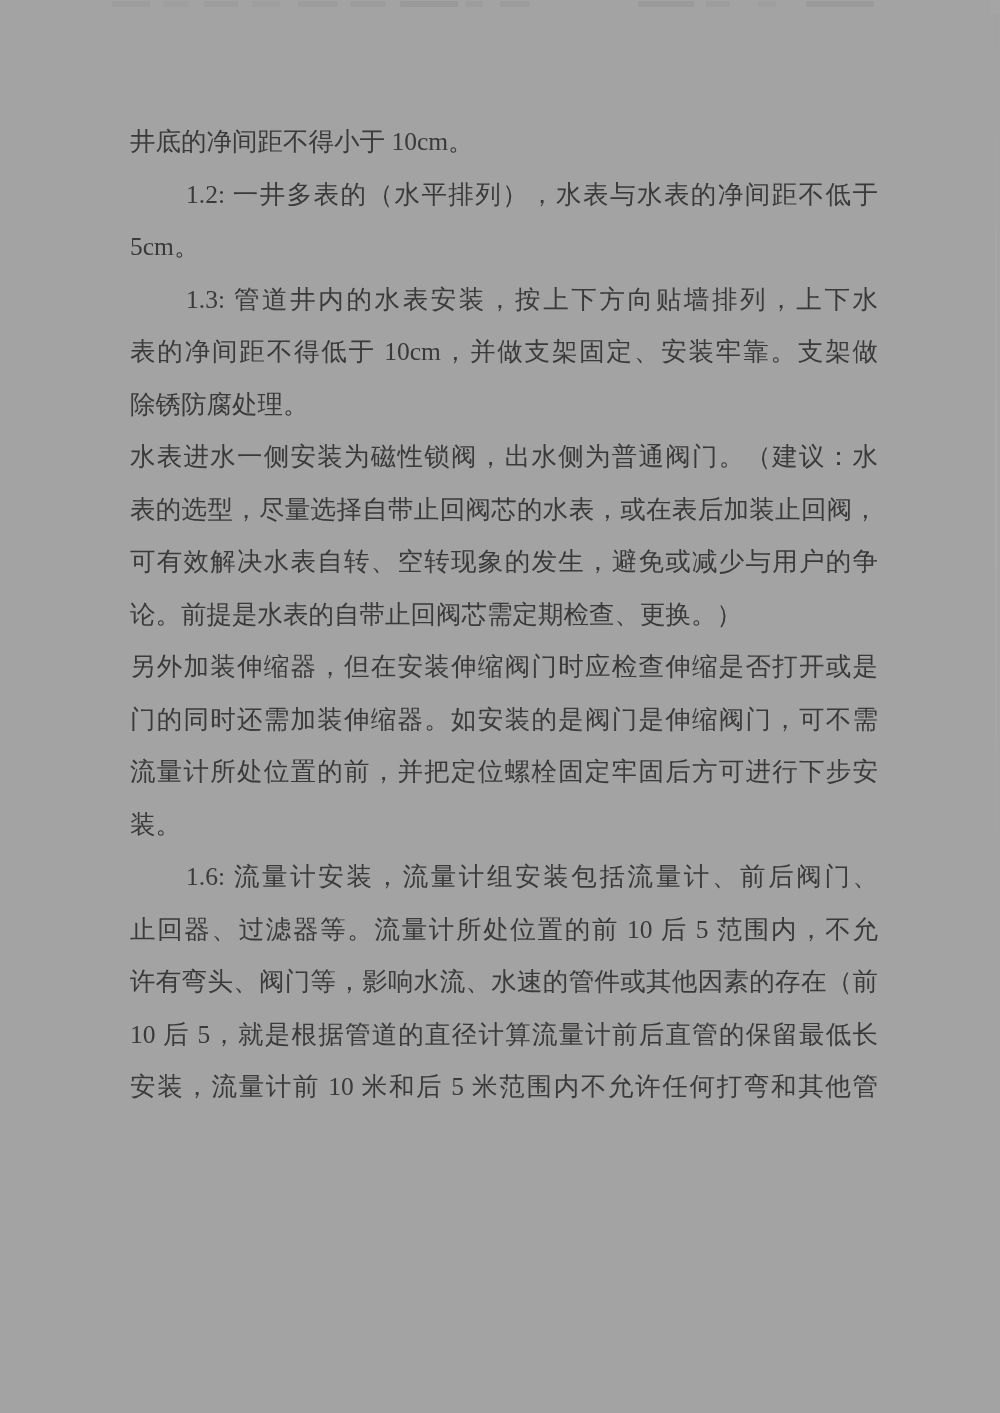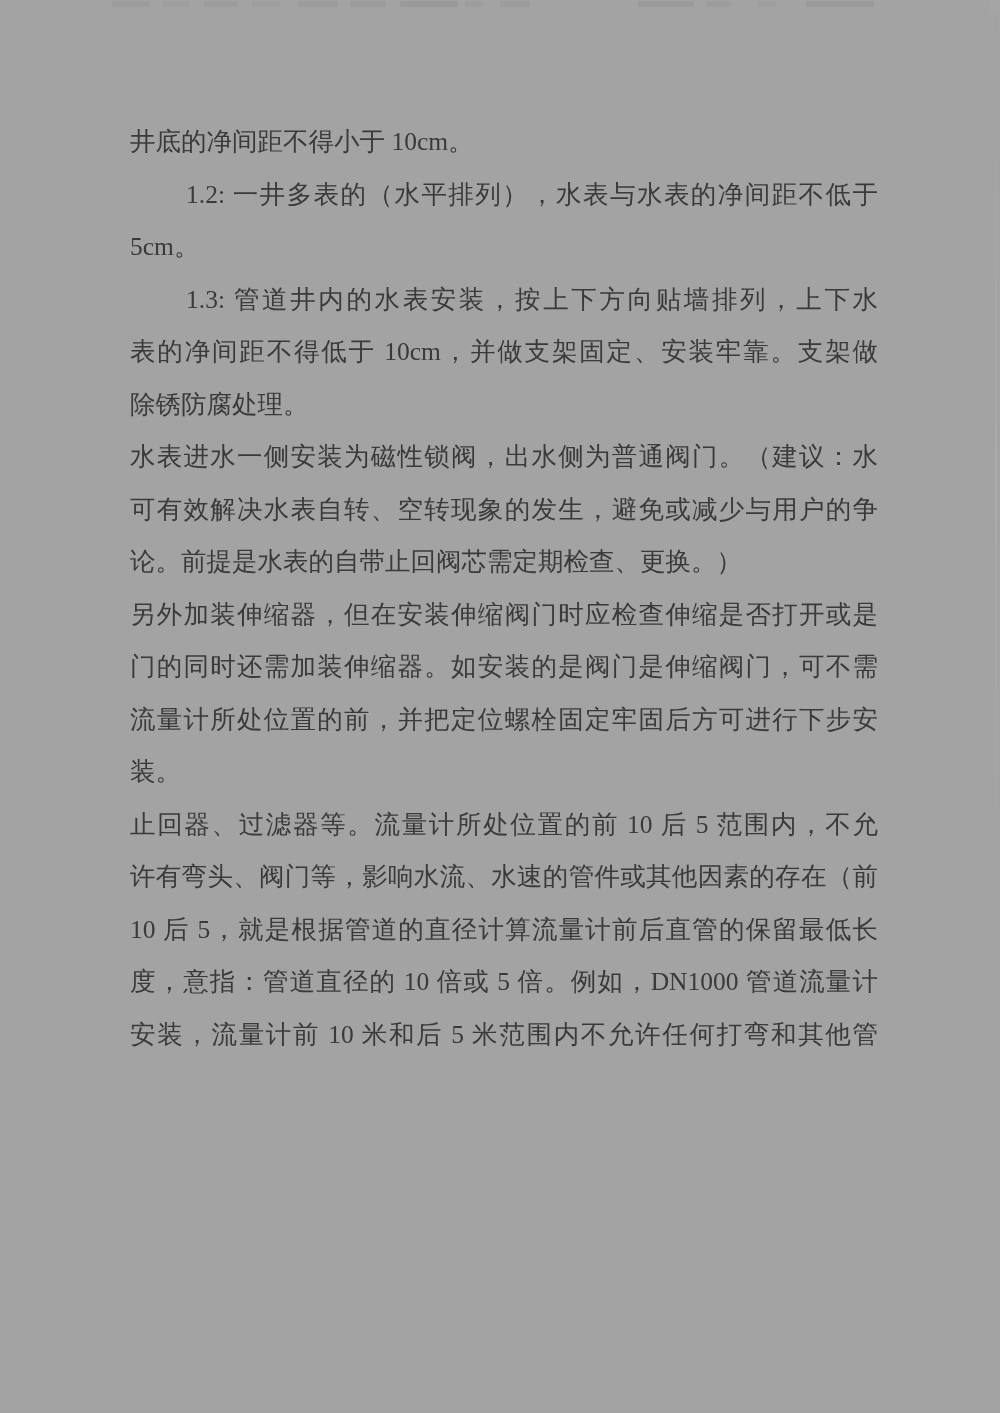--- a/index.html
+++ b/index.html
@@ -82,26 +82,27 @@
   <div class="corner-mark" id="corner-mark" style="left: 990px; top: 0px; width: 10px; height: 14px; background: rgb(166, 166, 166); opacity: 0.75;"></div>
 
   <div class="textblock" id="textblock" style="color: rgb(58, 58, 58);">
       <div class="line">井底的净间距不得小于 10cm。</div>
       <div class="line fill indent">1.2: 一井多表的（水平排列），水表与水表的净间距不低于</div>
       <div class="line">5cm。</div>
       <div class="line fill indent">1.3: 管道井内的水表安装，按上下方向贴墙排列，上下水</div>
       <div class="line fill">表的净间距不得低于 10cm，并做支架固定、安装牢靠。支架做</div>
       <div class="line">除锈防腐处理。</div>
       <div class="line fill">水表进水一侧安装为磁性锁阀，出水侧为普通阀门。（建议：水</div>
+      <div class="line fill">表的选型，尽量选择自带止回阀芯的水表，或在表后加装止回阀，</div>
       <div class="line fill">可有效解决水表自转、空转现象的发生，避免或减少与用户的争</div>
       <div class="line">论。前提是水表的自带止回阀芯需定期检查、更换。）</div>
       <div class="line fill">另外加装伸缩器，但在安装伸缩阀门时应检查伸缩是否打开或是</div>
       <div class="line fill">门的同时还需加装伸缩器。如安装的是阀门是伸缩阀门，可不需</div>
       <div class="line fill">流量计所处位置的前，并把定位螺栓固定牢固后方可进行下步安</div>
       <div class="line">装。</div>
+      <div class="line fill indent">1.6: 流量计安装，流量计组安装包括流量计、前后阀门、</div>
       <div class="line fill">止回器、过滤器等。流量计所处位置的前 10 后 5 范围内，不允</div>
       <div class="line fill">许有弯头、阀门等，影响水流、水速的管件或其他因素的存在（前</div>
       <div class="line fill">10 后 5，就是根据管道的直径计算流量计前后直管的保留最低长</div>
-      <div class="line fill">度，意指：管道直径的 10 倍或 5 倍。例如，DN1000 管道流量计</div>
       <div class="line fill">安装，流量计前 10 米和后 5 米范围内不允许任何打弯和其他管</div>
     </div>
 
 </div>
 
 </body></html>

